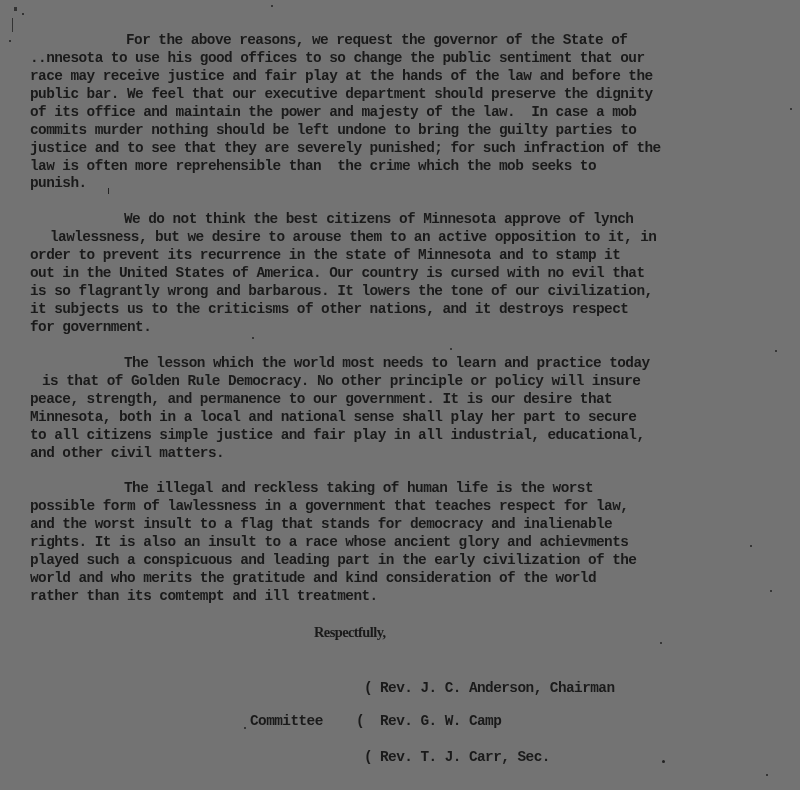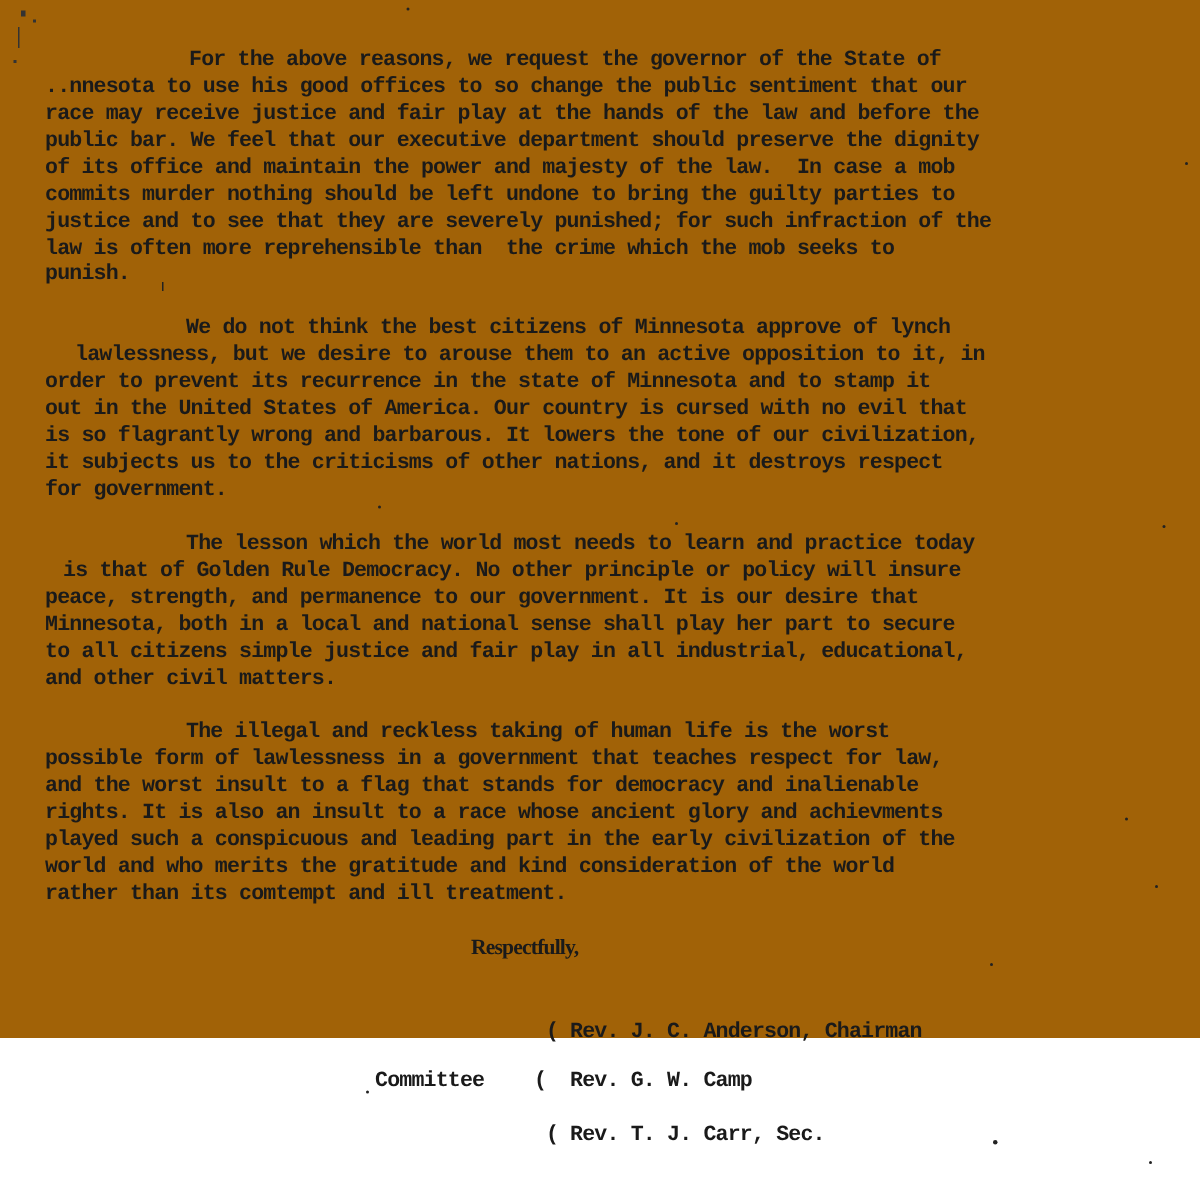--- a/index.html
+++ b/index.html
@@ -1,19 +1,19 @@
 <!DOCTYPE html>
 <html><head>
   <meta charset="utf-8">
   <style>
     html, body { margin: 0; padding: 0; background: #ffffff; }
     body { width: 800px; height: 790px; position: relative; overflow: hidden; }
     .page {
-      position: absolute; left: 0; top: 0; width: 800px; height: 692px;
-      background: #a16207;
+      position: absolute; left: 0; top: 0; width: 800px; height: 790px;
+      background: #737373;
       font-family: "Liberation Mono", "DejaVu Sans Mono", monospace;
       color: #1a1a1a;
       font-weight: bold;
     }
     .line {
       position: absolute;
       white-space: pre;
       font-size: 14.4px;
       line-height: 18px;
       letter-spacing: -0.55px;

